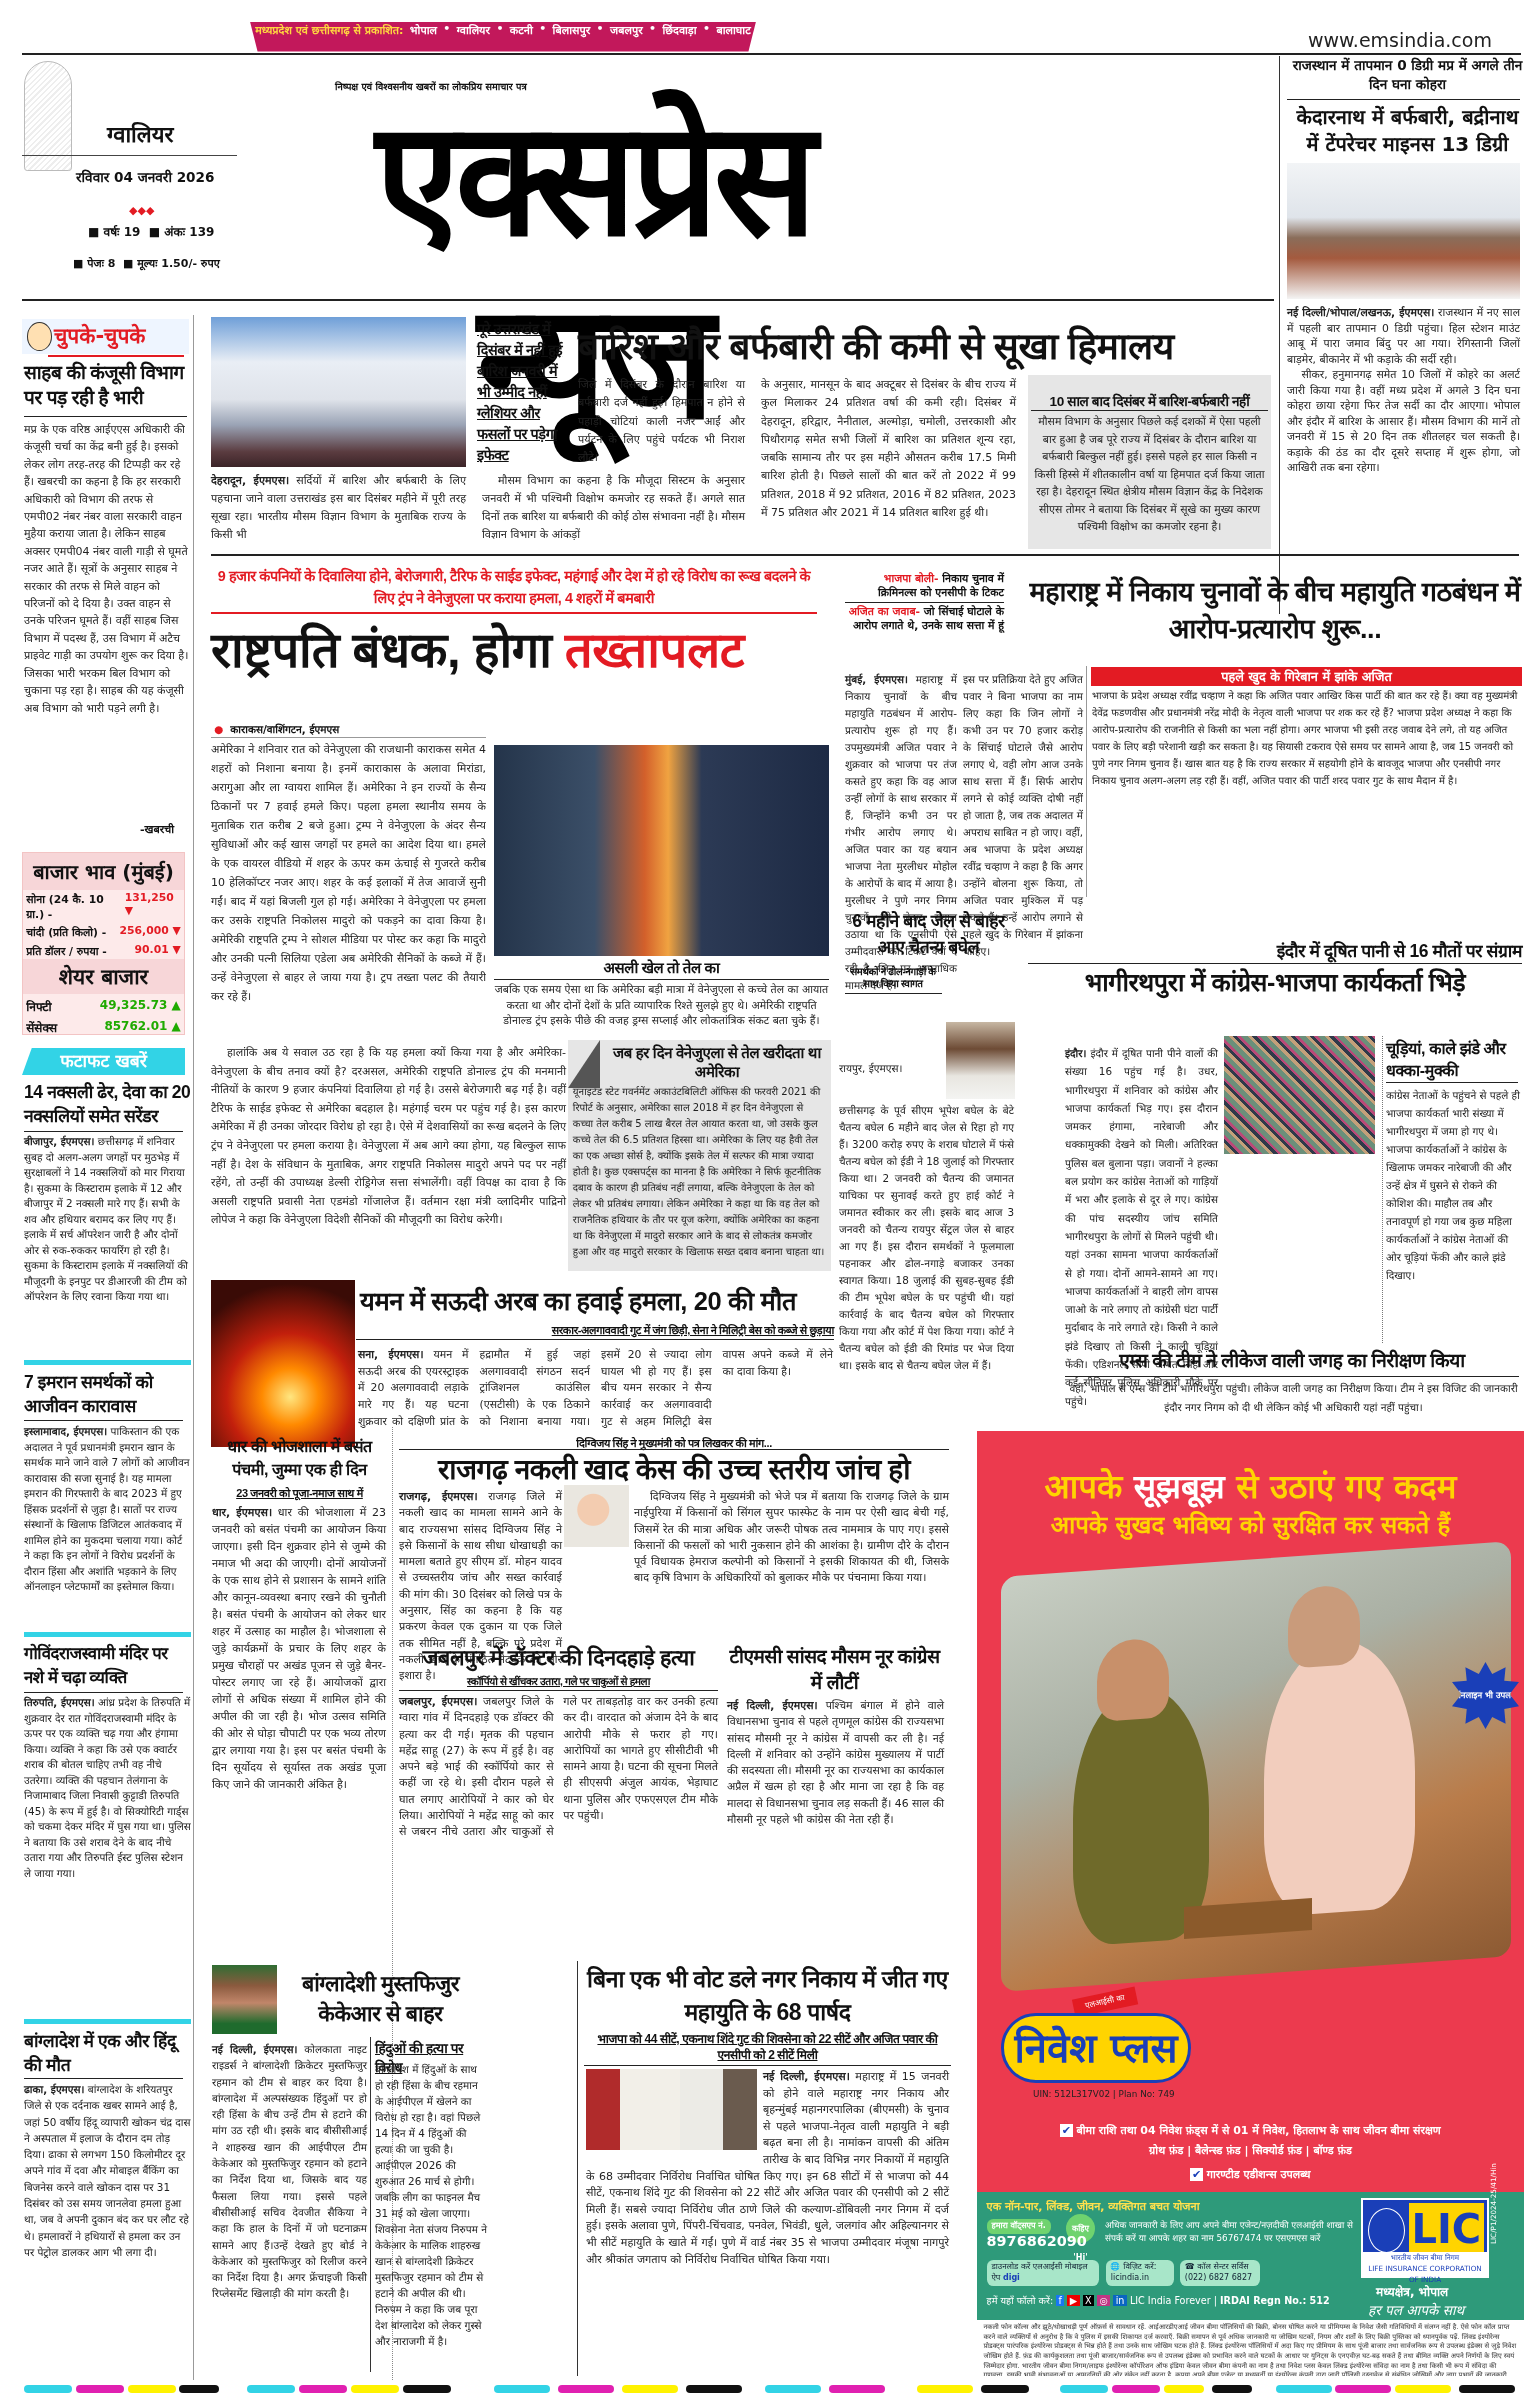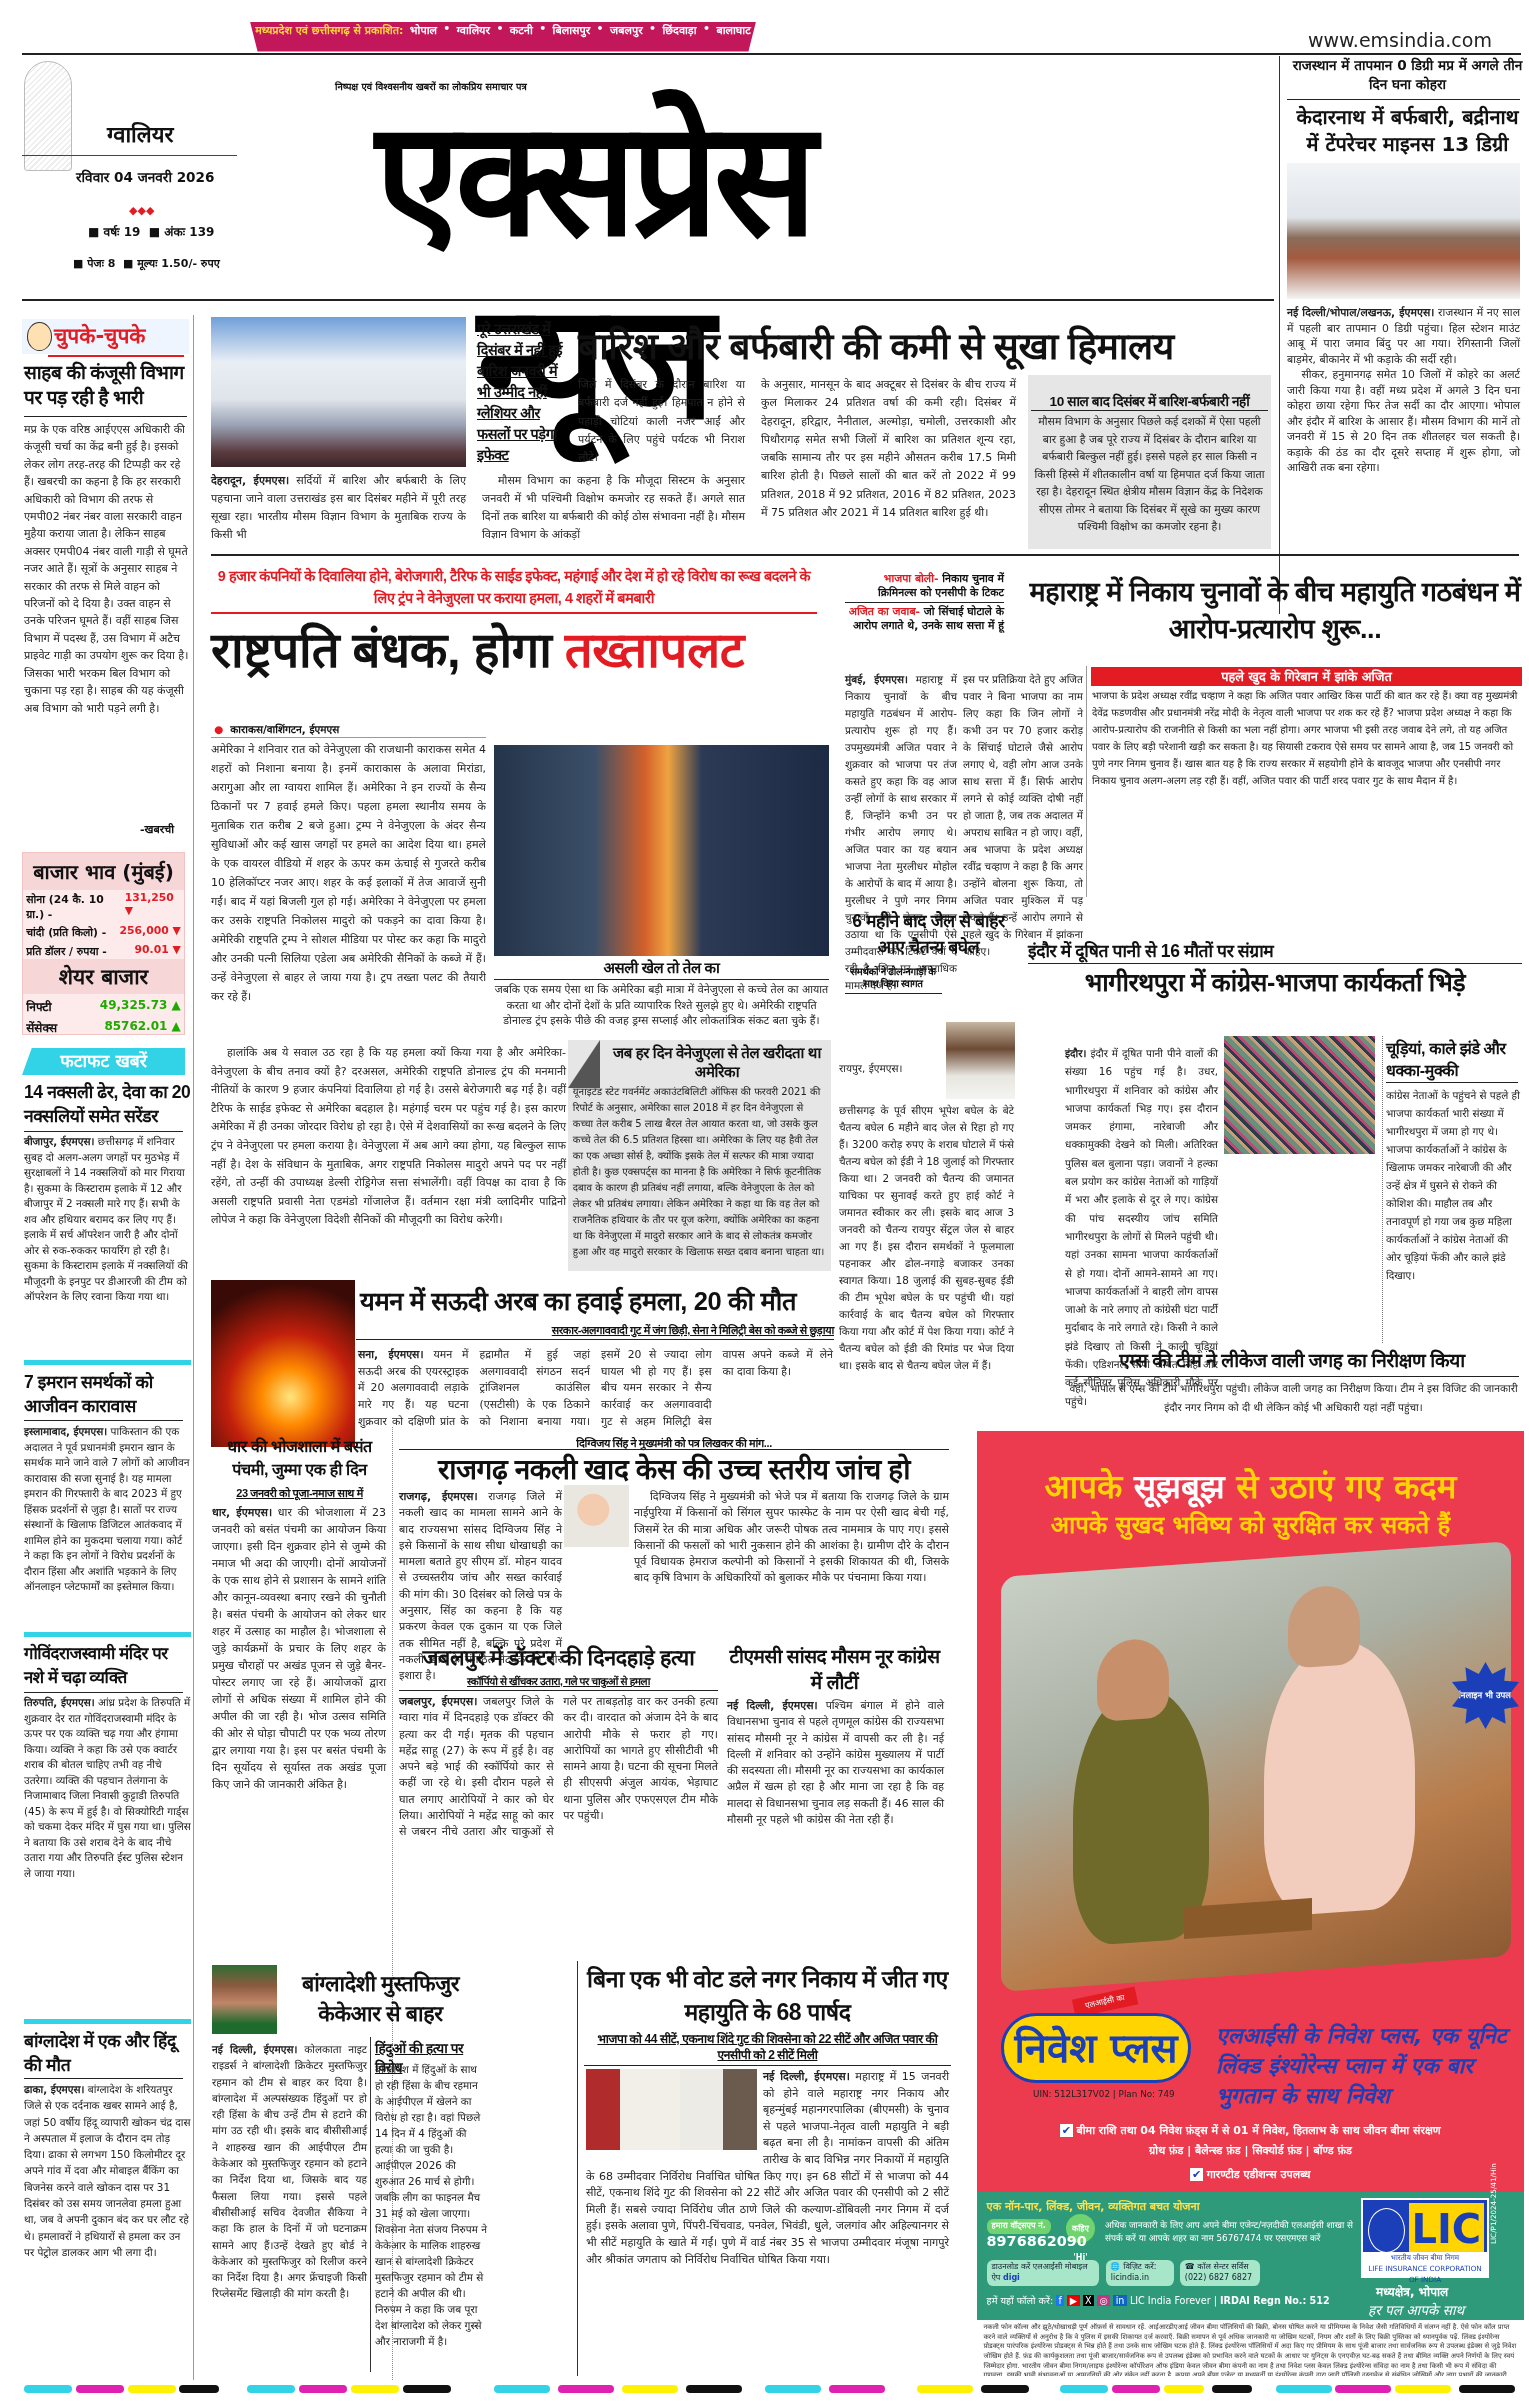--- a/index.html
+++ b/index.html
@@ -212,21 +212,21 @@
 <div class="abs" style="left:1091px;top:667px;width:431px;height:19px;background:#e31b23;color:#fff;font-weight:bold;font-size:12.8px;text-align:center;line-height:19px">पहले खुद के गिरेबान में झांके अजित</div>
 <div class="abs txtc" style="left:1092px;top:687px;width:427px;font-size:10px;line-height:17px">भाजपा के प्रदेश अध्यक्ष रवींद्र चव्हाण ने कहा कि अजित पवार आखिर किस पार्टी की बात कर रहे हैं। क्या वह मुख्यमंत्री देवेंद्र फडणवीस और प्रधानमंत्री नरेंद्र मोदी के नेतृत्व वाली भाजपा पर शक कर रहे हैं? भाजपा प्रदेश अध्यक्ष ने कहा कि आरोप-प्रत्यारोप की राजनीति से किसी का भला नहीं होगा। अगर भाजपा भी इसी तरह जवाब देने लगे, तो यह अजित पवार के लिए बड़ी परेशानी खड़ी कर सकता है। यह सियासी टकराव ऐसे समय पर सामने आया है, जब 15 जनवरी को पुणे नगर निगम चुनाव हैं। खास बात यह है कि राज्य सरकार में सहयोगी होने के बावजूद भाजपा और एनसीपी नगर निकाय चुनाव अलग-अलग लड़ रही हैं। वहीं, अजित पवार की पार्टी शरद पवार गुट के साथ मैदान में है।</div>
 
 <div class="abs hl" style="left:845px;top:909px;width:167px;font-size:17.5px;line-height:25.5px;text-align:center">6 महीने बाद जेल से बाहर आए चैतन्य बघेल</div>
 <div class="abs hl" style="left:845px;top:966px;width:96px;font-size:10px;line-height:12px;text-align:center">समर्थकों ने ढोल-नगाड़ों के साथ किया स्वागत</div>
 <div class="rule" style="left:845px;top:993px;width:97px;height:0.8px"></div>
 <div class="photo" style="left:946px;top:1022px;width:69px;height:77px;background:linear-gradient(180deg,#c7b7a3 0%,#6d4b35 35%,#e8e6e0 70%,#f4f4f2 100%)"></div>
 <div class="abs txt" style="left:839px;top:1060px;width:102px;font-size:10.4px;line-height:17px">रायपुर, ईएमएस।</div>
 <div class="abs txt" style="left:839px;top:1078px;width:175px;font-size:10.4px;line-height:17px;padding-top:24px">छत्तीसगढ़ के पूर्व सीएम भूपेश बघेल के बेटे चैतन्य बघेल 6 महीने बाद जेल से रिहा हो गए हैं। 3200 करोड़ रुपए के शराब घोटाले में फंसे चैतन्य बघेल को ईडी ने 18 जुलाई को गिरफ्तार किया था। 2 जनवरी को चैतन्य की जमानत याचिका पर सुनावई करते हुए हाई कोर्ट ने जमानत स्वीकार कर ली। इसके बाद आज 3 जनवरी को चैतन्य रायपुर सेंट्रल जेल से बाहर आ गए हैं। इस दौरान समर्थकों ने फूलमाला पहनाकर और ढोल-नगाड़े बजाकर उनका स्वागत किया। 18 जुलाई की सुबह-सुबह ईडी की टीम भूपेश बघेल के घर पहुंची थी। यहां कार्रवाई के बाद चैतन्य बघेल को गिरफ्तार किया गया और कोर्ट में पेश किया गया। कोर्ट ने चैतन्य बघेल को ईडी की रिमांड पर भेज दिया था। इसके बाद से चैतन्य बघेल जेल में हैं।</div>
 
-<div class="abs hl" style="left:1028px;top:939px;width:494px;font-size:17.5px;line-height:24px;text-align:left">इंदौर में दूषित पानी से 16 मौतों पर संग्राम</div>
+<div class="abs hl" style="left:1028px;top:939px;width:494px;font-size:17.5px;line-height:24px;text-align:right">इंदौर में दूषित पानी से 16 मौतों पर संग्राम</div>
 <div class="rule" style="left:1028px;top:963px;width:494px;height:0.8px"></div>
 <div class="abs hl" style="left:1028px;top:966px;width:494px;font-size:25px;line-height:33px;text-align:center">भागीरथपुरा में कांग्रेस-भाजपा कार्यकर्ता भिड़े</div>
 <div class="photo" style="left:1224px;top:1036px;width:151px;height:118px;background:repeating-linear-gradient(45deg,#6b8f7a 0 4.8px,#c4a07a 4.8px 8px,#2f3a4a 8px 11px,#b94a78 11px 13.6px)"></div>
 <div class="abs txt" style="left:1065px;top:1044px;width:153px;font-size:10.4px;line-height:18.3px"><b>इंदौर।</b> <span>इंदौर में दूषित पानी पीने वालों की संख्या 16 पहुंच गई है। उधर, भागीरथपुरा में शनिवार को कांग्रेस और भाजपा कार्यकर्ता भिड़ गए। इस दौरान जमकर हंगामा, नारेबाजी और धक्कामुक्की देखने को मिली। अतिरिक्त पुलिस बल बुलाना पड़ा। जवानों ने हल्का बल प्रयोग कर कांग्रेस नेताओं को गाड़ियों में भरा और इलाके से दूर ले गए। कांग्रेस की पांच सदस्यीय जांच समिति भागीरथपुरा के लोगों से मिलने पहुंची थी। यहां उनका सामना भाजपा कार्यकर्ताओं से हो गया। दोनों आमने-सामने आ गए। भाजपा कार्यकर्ताओं ने बाहरी लोग वापस जाओ के नारे लगाए तो कांग्रेसी घंटा पार्टी मुर्दाबाद के नारे लगाते रहे। किसी ने काले झंडे दिखाए तो किसी ने काली चूड़ियां फेंकी। एडिशनल सीपी अमित सिंह और कई सीनियर पुलिस अधिकारी मौके पर पहुंचे।</span></div>
 <div class="vrule" style="left:1382px;top:1036px;height:307px;border-left:0.8px dotted #777;background:none"></div>
 <div class="abs hl" style="left:1386px;top:1038px;width:134px;font-size:16px;line-height:21.5px">चूड़ियां, काले झंडे और धक्का-मुक्की</div>
 <div class="rule" style="left:1386px;top:1082px;width:132px;height:0.8px"></div>
 <div class="abs txtc" style="left:1386px;top:1086px;width:134px;font-size:10.4px;line-height:18px">कांग्रेस नेताओं के पहुंचने से पहले ही भाजपा कार्यकर्ता भारी संख्या में भागीरथपुरा में जमा हो गए थे। भाजपा कार्यकर्ताओं ने कांग्रेस के खिलाफ जमकर नारेबाजी की और उन्हें क्षेत्र में घुसने से रोकने की कोशिश की। माहौल तब और तनावपूर्ण हो गया जब कुछ महिला कार्यकर्ताओं ने कांग्रेस नेताओं की ओर चूड़ियां फेंकी और काले झंडे दिखाए।</div>
 <div class="abs hl" style="left:1065px;top:1347px;width:454px;font-size:19px;line-height:27px;text-align:center">एम्स की टीम ने लीकेज वाली जगह का निरीक्षण किया</div>
 <div class="rule" style="left:1065px;top:1376px;width:454px;height:0.8px"></div>
@@ -273,21 +273,20 @@
     <div class="person" style="left:72px;top:120px;width:136px;height:255px;background:#6f6a2a"></div>
     <div class="person" style="left:96px;top:72px;width:72px;height:80px;background:#c8906a"></div>
     <div class="person" style="left:263px;top:88px;width:151px;height:271px;background:#f2cdbd"></div>
     <div class="person" style="left:287px;top:32px;width:72px;height:80px;background:#c99b7b"></div>
     <div class="abs" style="left:183px;top:343px;width:128px;height:32px;background:#8b5a2b"></div>
   </div>
   <div class="abs burst">ऑनलाइन भी उपलब्ध</div>
   <div class="abs ribbon">एलआईसी का</div>
   <div class="abs nivesh-logo">निवेश प्लस</div>
   <div class="abs uin">UIN: 512L317V02  |  Plan No: 749</div>
-  <div class="abs ad-blue">एलआईसी के निवेश प्लस, एक यूनिट लिंक्ड इंश्योरेन्स प्लान में एक बार भुगतान के साथ निवेश</div>
   <div class="abs ad-feat" style="top:691px"><span style="color:#1a3fb8;background:#fff;padding:0 1.6px">✔</span> <span>बीमा राशि तथा 04 निवेश फ़ंड्स में से 01 में निवेश, हितलाभ के साथ जीवन बीमा संरक्षण</span></div>
   <div class="abs ad-feat" style="top:711px">ग्रोथ फ़ंड | बैलेन्स्ड फ़ंड | सिक्योर्ड फ़ंड | बॉण्ड फ़ंड</div>
   <div class="abs ad-feat" style="top:735px"><span style="color:#1a3fb8;background:#fff;padding:0 1.6px">✔</span> <span>गारण्टीड एडीशन्स उपलब्ध</span></div>
   <div class="abs ad-green">
     <div class="abs" style="left:9.6px;top:6.4px;font-size:11px;font-weight:bold;color:#ffe14d">एक नॉन-पार, लिंक्ड, जीवन, व्यक्तिगत बचत योजना</div>
     <div class="pill" style="left:9.6px;top:27px;background:#6fd36f;color:#fff;font-weight:bold">हमारा वॉट्सएप नं.</div>
     <div class="abs" style="left:89px;top:22px;width:29px;height:29px;border-radius:50%;background:#6fd36f;color:#fff;font-size:8px;font-weight:bold;text-align:center;line-height:29px">कहिए 'Hi'</div>
     <div class="abs" style="left:9.6px;top:41px;font-size:14.4px;font-weight:bold;color:#fff">8976862090</div>
     <div class="abs" style="left:128px;top:27px;width:255px;font-size:8.8px;line-height:12.8px;color:#fff">अधिक जानकारी के लिए आप अपने बीमा एजेन्ट/नज़दीकी एलआईसी शाखा से संपर्क करें या आपके शहर का नाम 56767474 पर एसएमएस करें</div>
     <div class="pill" style="left:9.6px;top:68px;width:112px"><span>डाउनलोड करें एलआईसी मोबाइल ऐप</span> <b style="color:#1a3fb8">digi</b></div>

